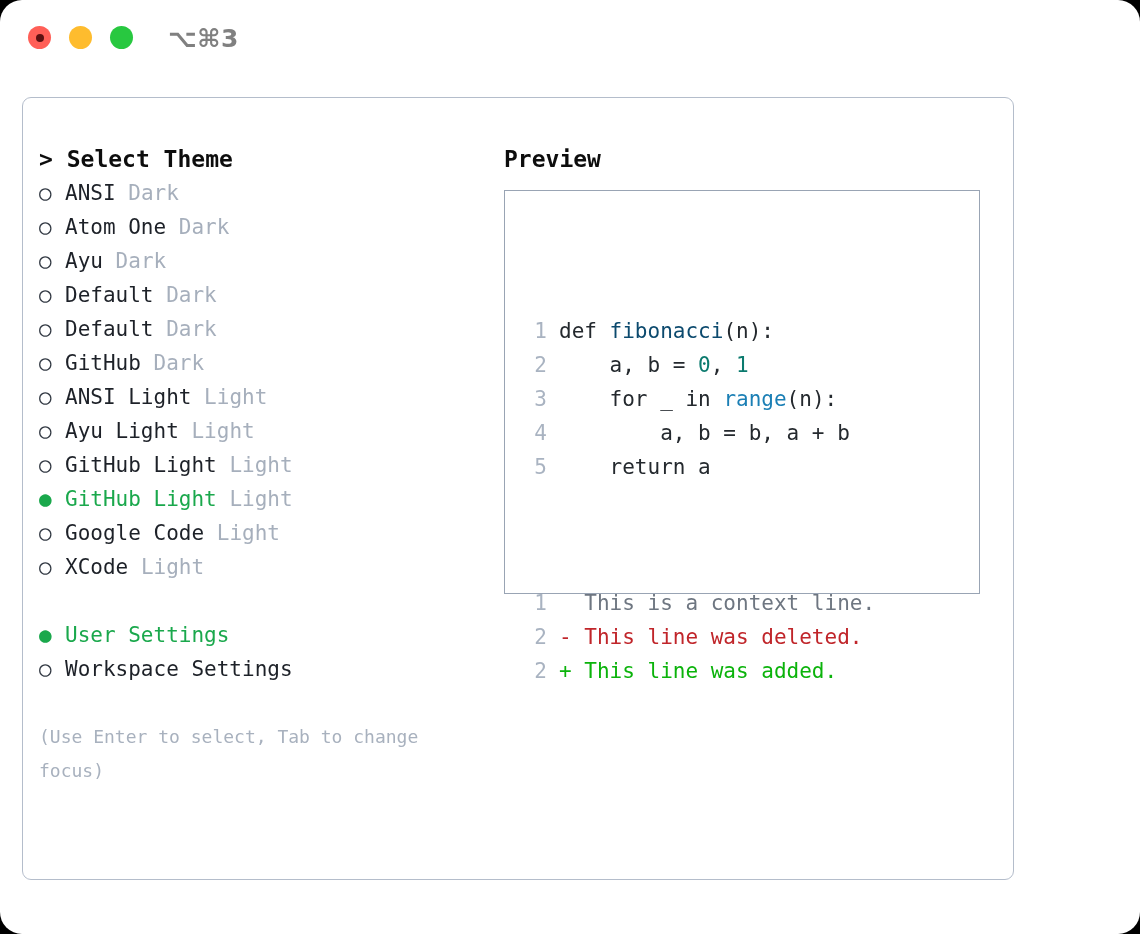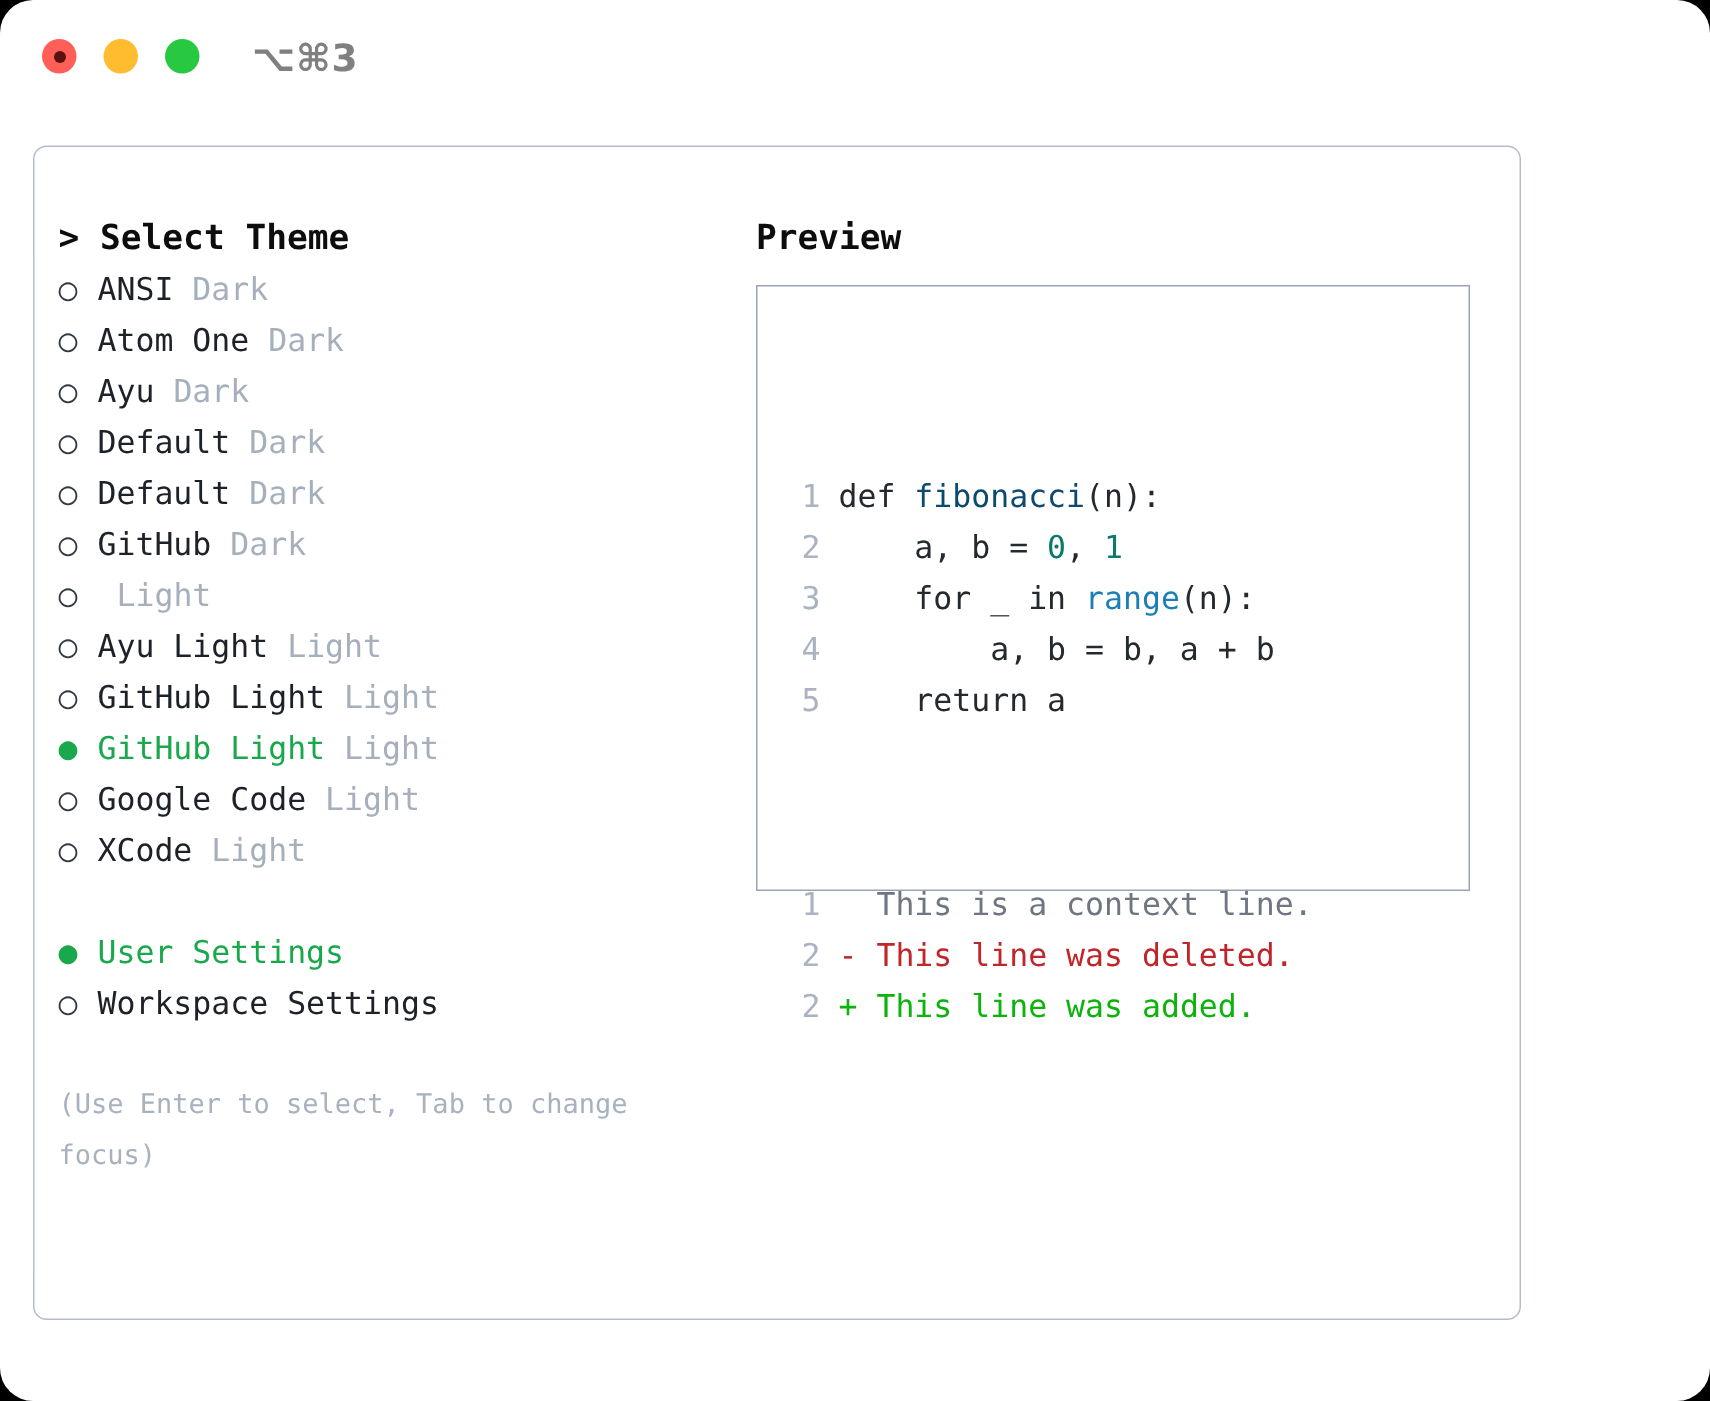--- a/index.html
+++ b/index.html
@@ -204,21 +204,21 @@
 
     <div class="left-col">
       <div class="col-title">&gt; Select Theme</div>
       <div class="option-list" id="theme-list">
           <div class="option"><span class="marker">○</span><span class="opt-name">ANSI</span><span> </span><span class="opt-variant">Dark</span></div>
           <div class="option"><span class="marker">○</span><span class="opt-name">Atom One</span><span> </span><span class="opt-variant">Dark</span></div>
           <div class="option"><span class="marker">○</span><span class="opt-name">Ayu</span><span> </span><span class="opt-variant">Dark</span></div>
           <div class="option"><span class="marker">○</span><span class="opt-name">Default</span><span> </span><span class="opt-variant">Dark</span></div>
           <div class="option"><span class="marker">○</span><span class="opt-name">Default</span><span> </span><span class="opt-variant">Dark</span></div>
           <div class="option"><span class="marker">○</span><span class="opt-name">GitHub</span><span> </span><span class="opt-variant">Dark</span></div>
-          <div class="option"><span class="marker">○</span><span> </span><span class="opt-variant">Light</span></div>
+          <div class="option"><span class="marker">○</span><span class="opt-name">ANSI Light</span><span> </span><span class="opt-variant">Light</span></div>
           <div class="option"><span class="marker">○</span><span class="opt-name">Ayu Light</span><span> </span><span class="opt-variant">Light</span></div>
           <div class="option"><span class="marker">○</span><span class="opt-name">GitHub Light</span><span> </span><span class="opt-variant">Light</span></div>
           <div class="option selected"><span class="marker sel">●</span><span class="opt-name">GitHub Light</span><span> </span><span class="opt-variant">Light</span></div>
           <div class="option"><span class="marker">○</span><span class="opt-name">Google Code</span><span> </span><span class="opt-variant">Light</span></div>
           <div class="option"><span class="marker">○</span><span class="opt-name">XCode</span><span> </span><span class="opt-variant">Light</span></div>
         </div>
 
       <div class="spacer-line"></div>
 
       <div class="option-list" id="apply-list">

